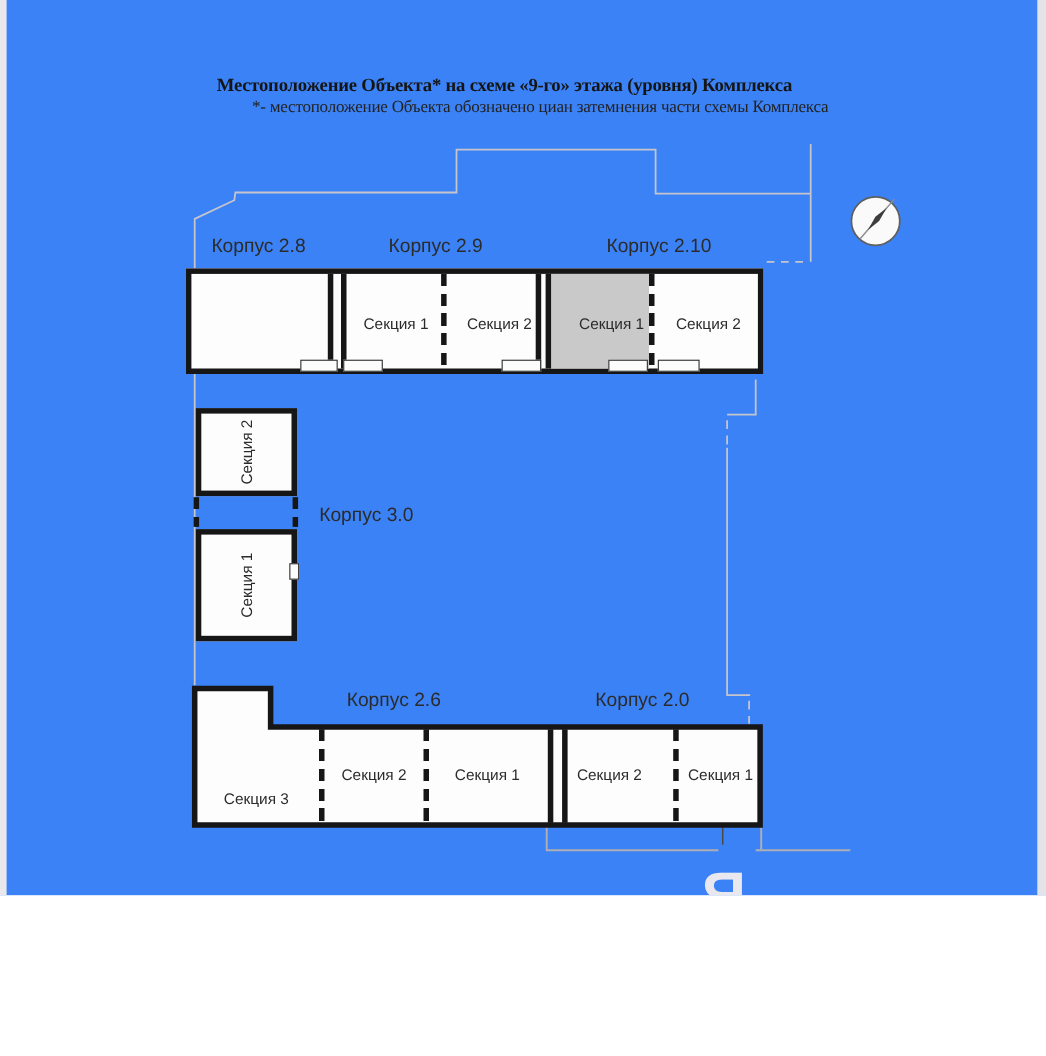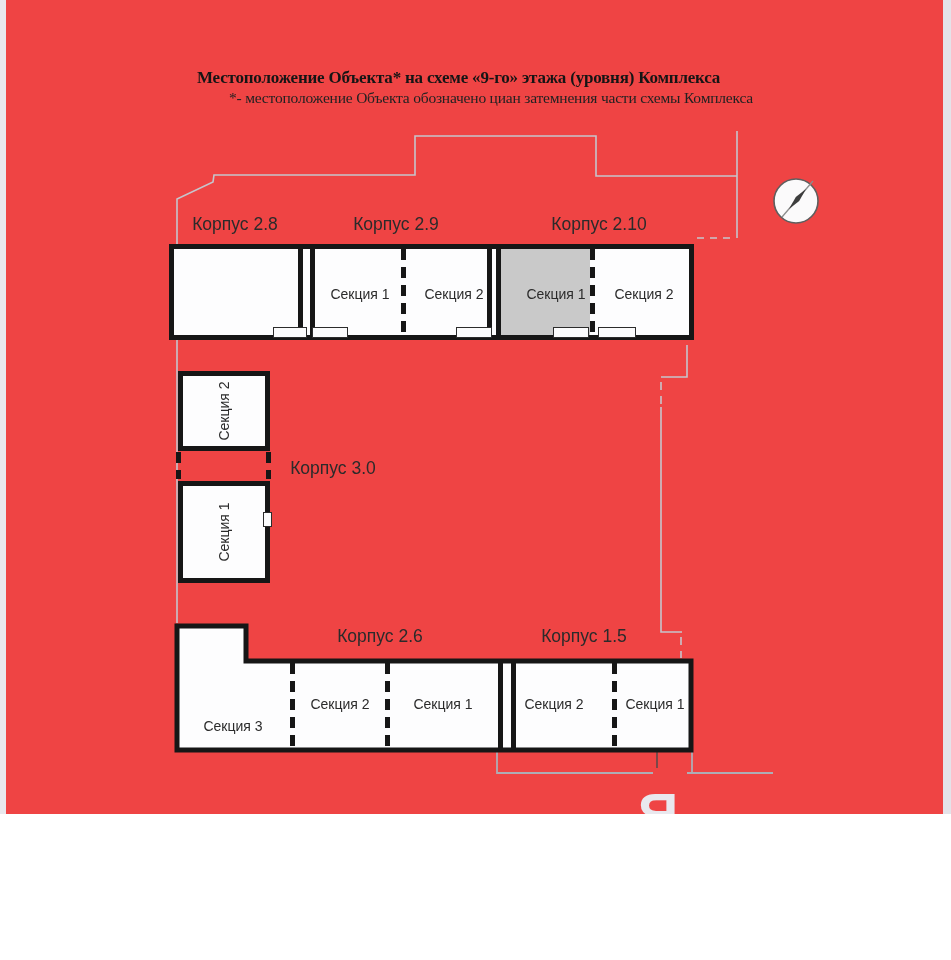--- a/index.html
+++ b/index.html
@@ -1,18 +1,18 @@
 <!DOCTYPE html>
 <html><head>
 <meta charset="utf-8">
 <style>
   html,body{margin:0;padding:0;background:#ffffff;}
   .canvas{
     position:relative;width:951px;height:814px;overflow:hidden;
-    background:#ef4444;
+    background:#3b82f6;
     font-family:"Liberation Sans",sans-serif;
   }
   .abs{position:absolute;}
   .edge{position:absolute;top:0;height:960px;}
   .edge-left{left:0;width:6px;background:#e9e8ed;}
   .edge-right{right:0;width:8px;background:#e4e3e9;}
 
   .title{
     position:absolute;left:197px;top:68px;
     font-family:"Liberation Serif",serif;font-weight:bold;font-size:17px;color:#151515;
@@ -130,22 +130,22 @@
 
   <div class="section-label" style="left:360px;top:294px;">Секция 1</div>
   <div class="section-label" style="left:454px;top:294px;">Секция 2</div>
   <div class="section-label" style="left:556px;top:294px;">Секция 1</div>
   <div class="section-label" style="left:644px;top:294px;">Секция 2</div>
 
   <div class="korpus-label" style="left:333px;top:468px;">Корпус 3.0</div>
   <div class="section-label vert" style="left:224px;top:411px;">Секция 2</div>
   <div class="section-label vert" style="left:224px;top:532px;">Секция 1</div>
 
-  <div class="korpus-label" style="left:380px;top:636px;">Корпус 2.6</div>
-  <div class="korpus-label" style="left:584px;top:636px;">Корпус 1.5</div>
+  <div class="korpus-label" style="left:358px;top:636px;">Корпус 2.6</div>
+  <div class="korpus-label" style="left:584px;top:636px;">Корпус 2.0</div>
 
   <div class="section-label" style="left:233px;top:704px;margin-top:22px;">Секция 3</div>
   <div class="section-label" style="left:340px;top:704px;">Секция 2</div>
   <div class="section-label" style="left:443px;top:704px;">Секция 1</div>
   <div class="section-label" style="left:554px;top:704px;">Секция 2</div>
   <div class="section-label" style="left:655px;top:704px;">Секция 1</div>
 
   <svg class="abs" style="left:770px;top:176px" width="52" height="52" viewBox="0 0 52 52">
     <circle cx="26" cy="25" r="22" fill="#fbfafb" stroke="#5f5f5f" stroke-width="1.6"></circle>
     <line x1="12" y1="41" x2="43" y2="5" stroke="#8d8d8d" stroke-width="1.3"></line>

